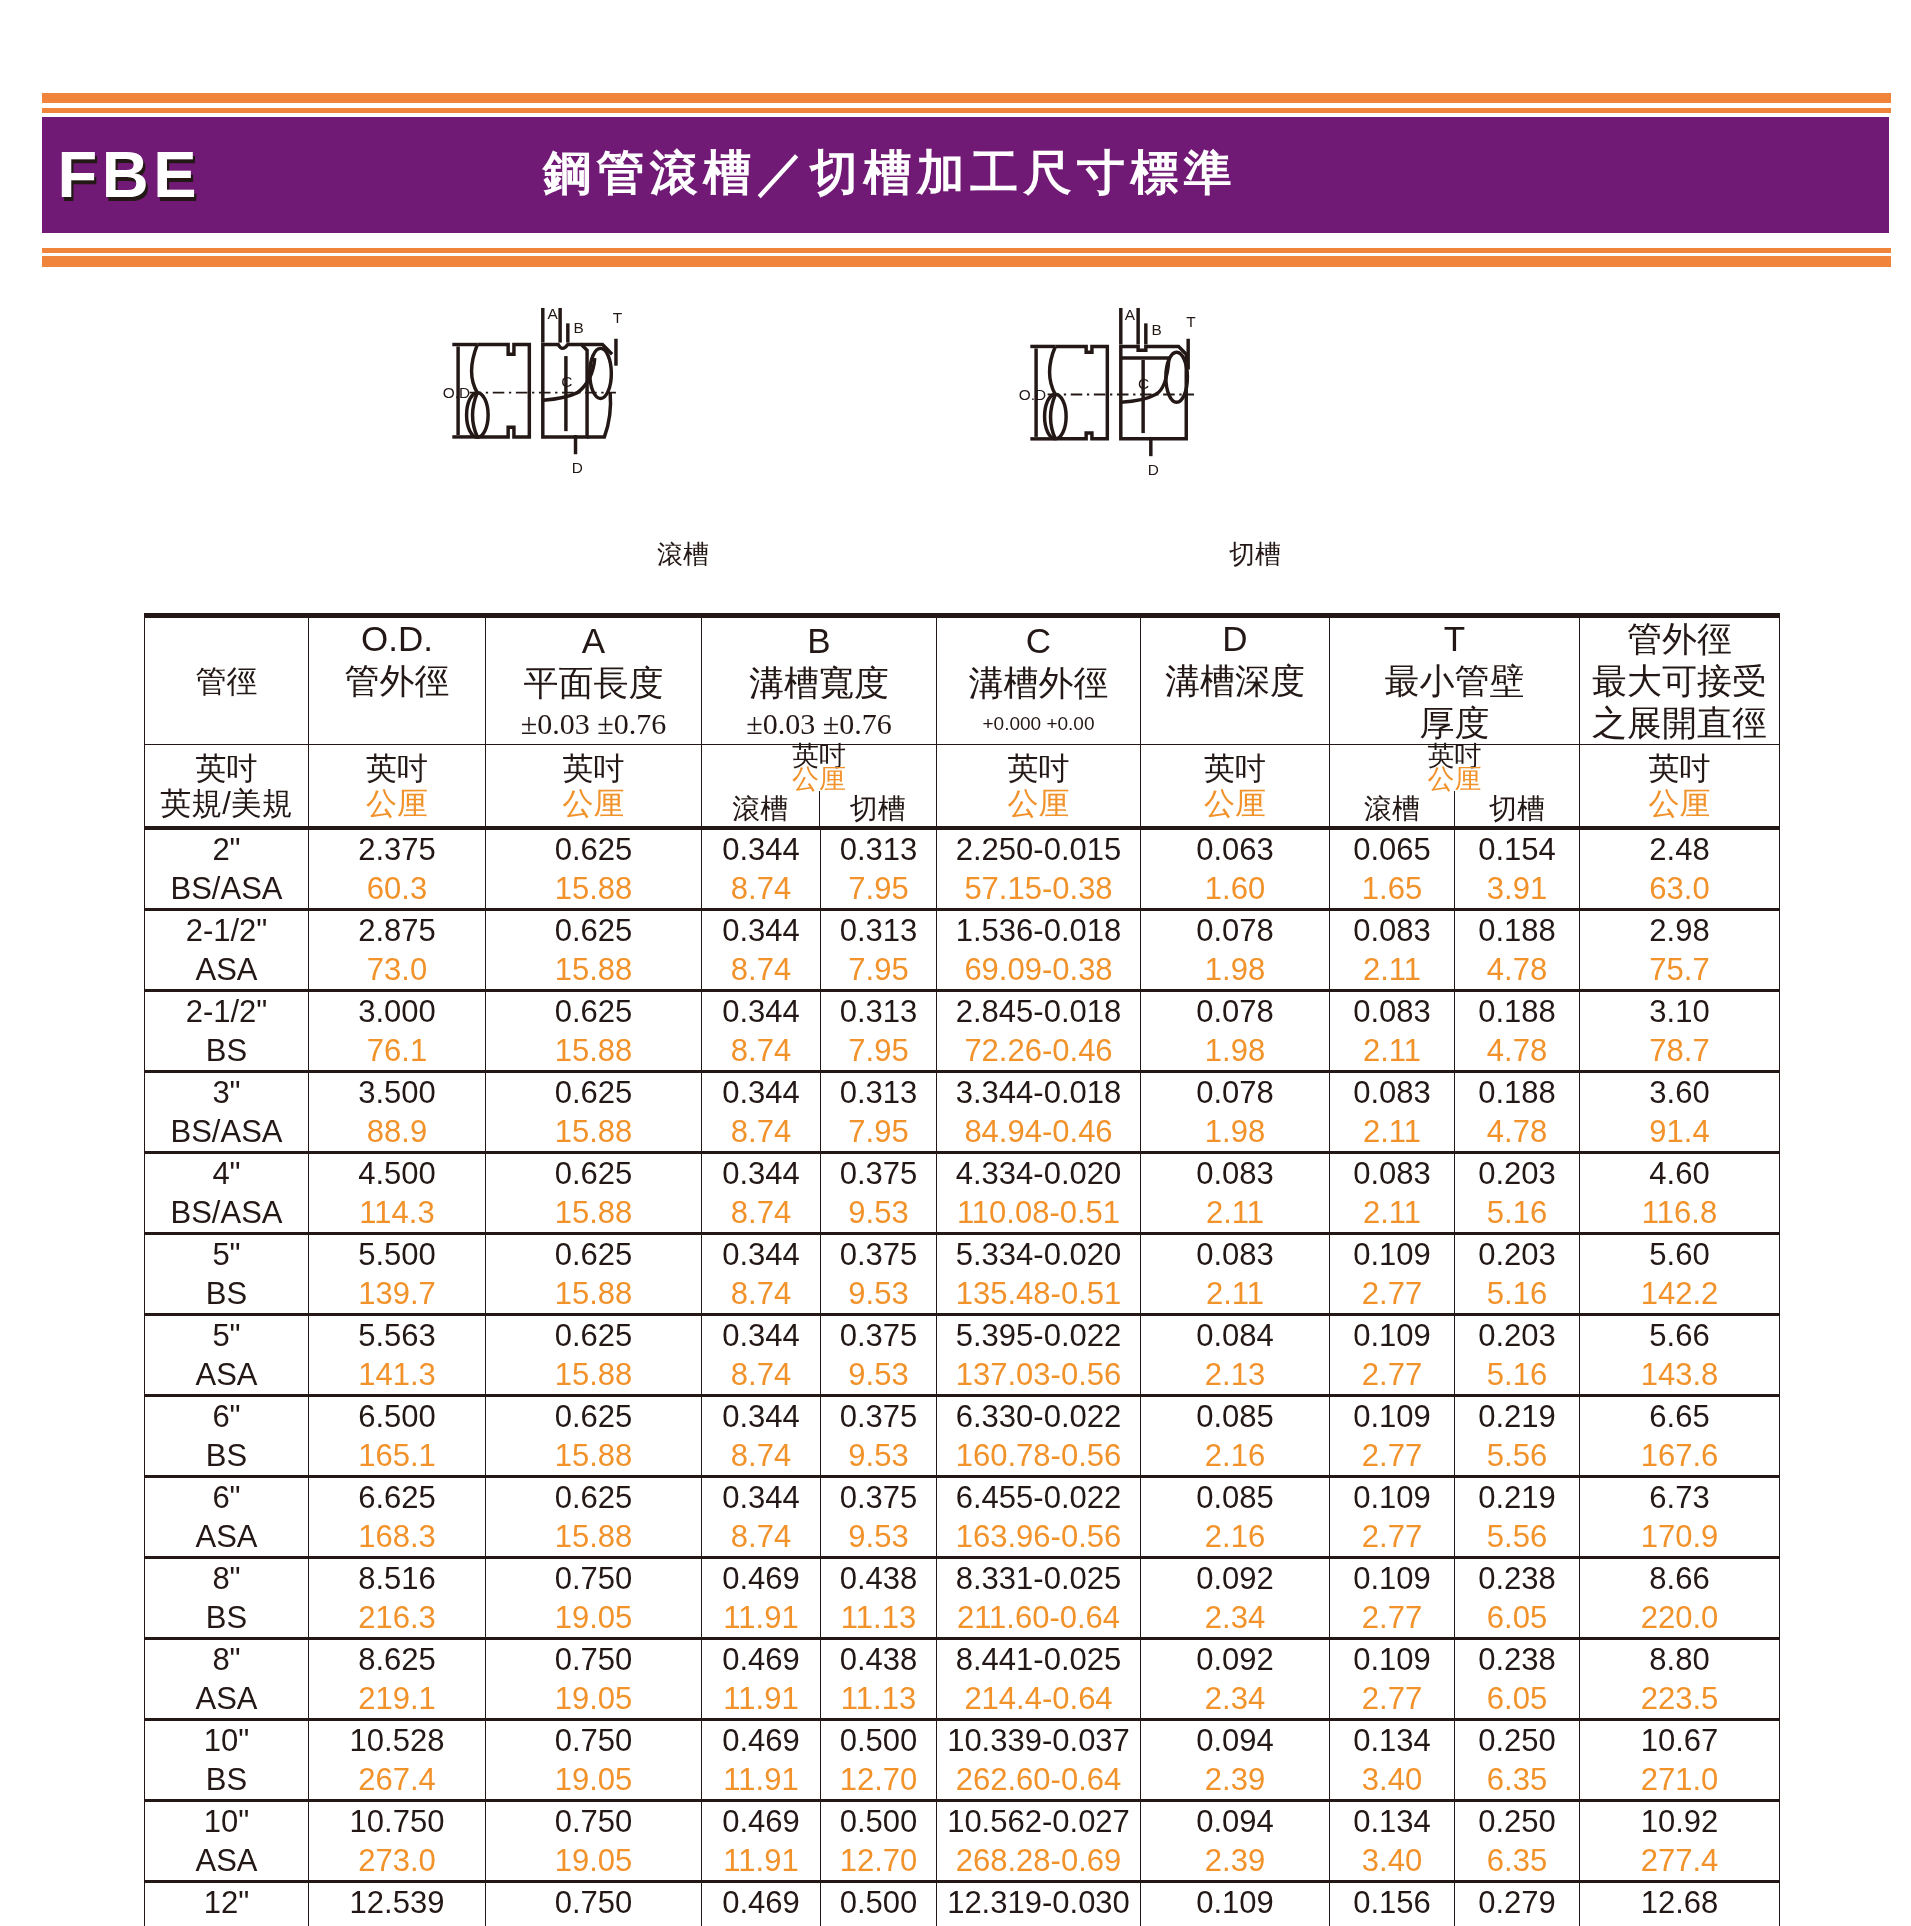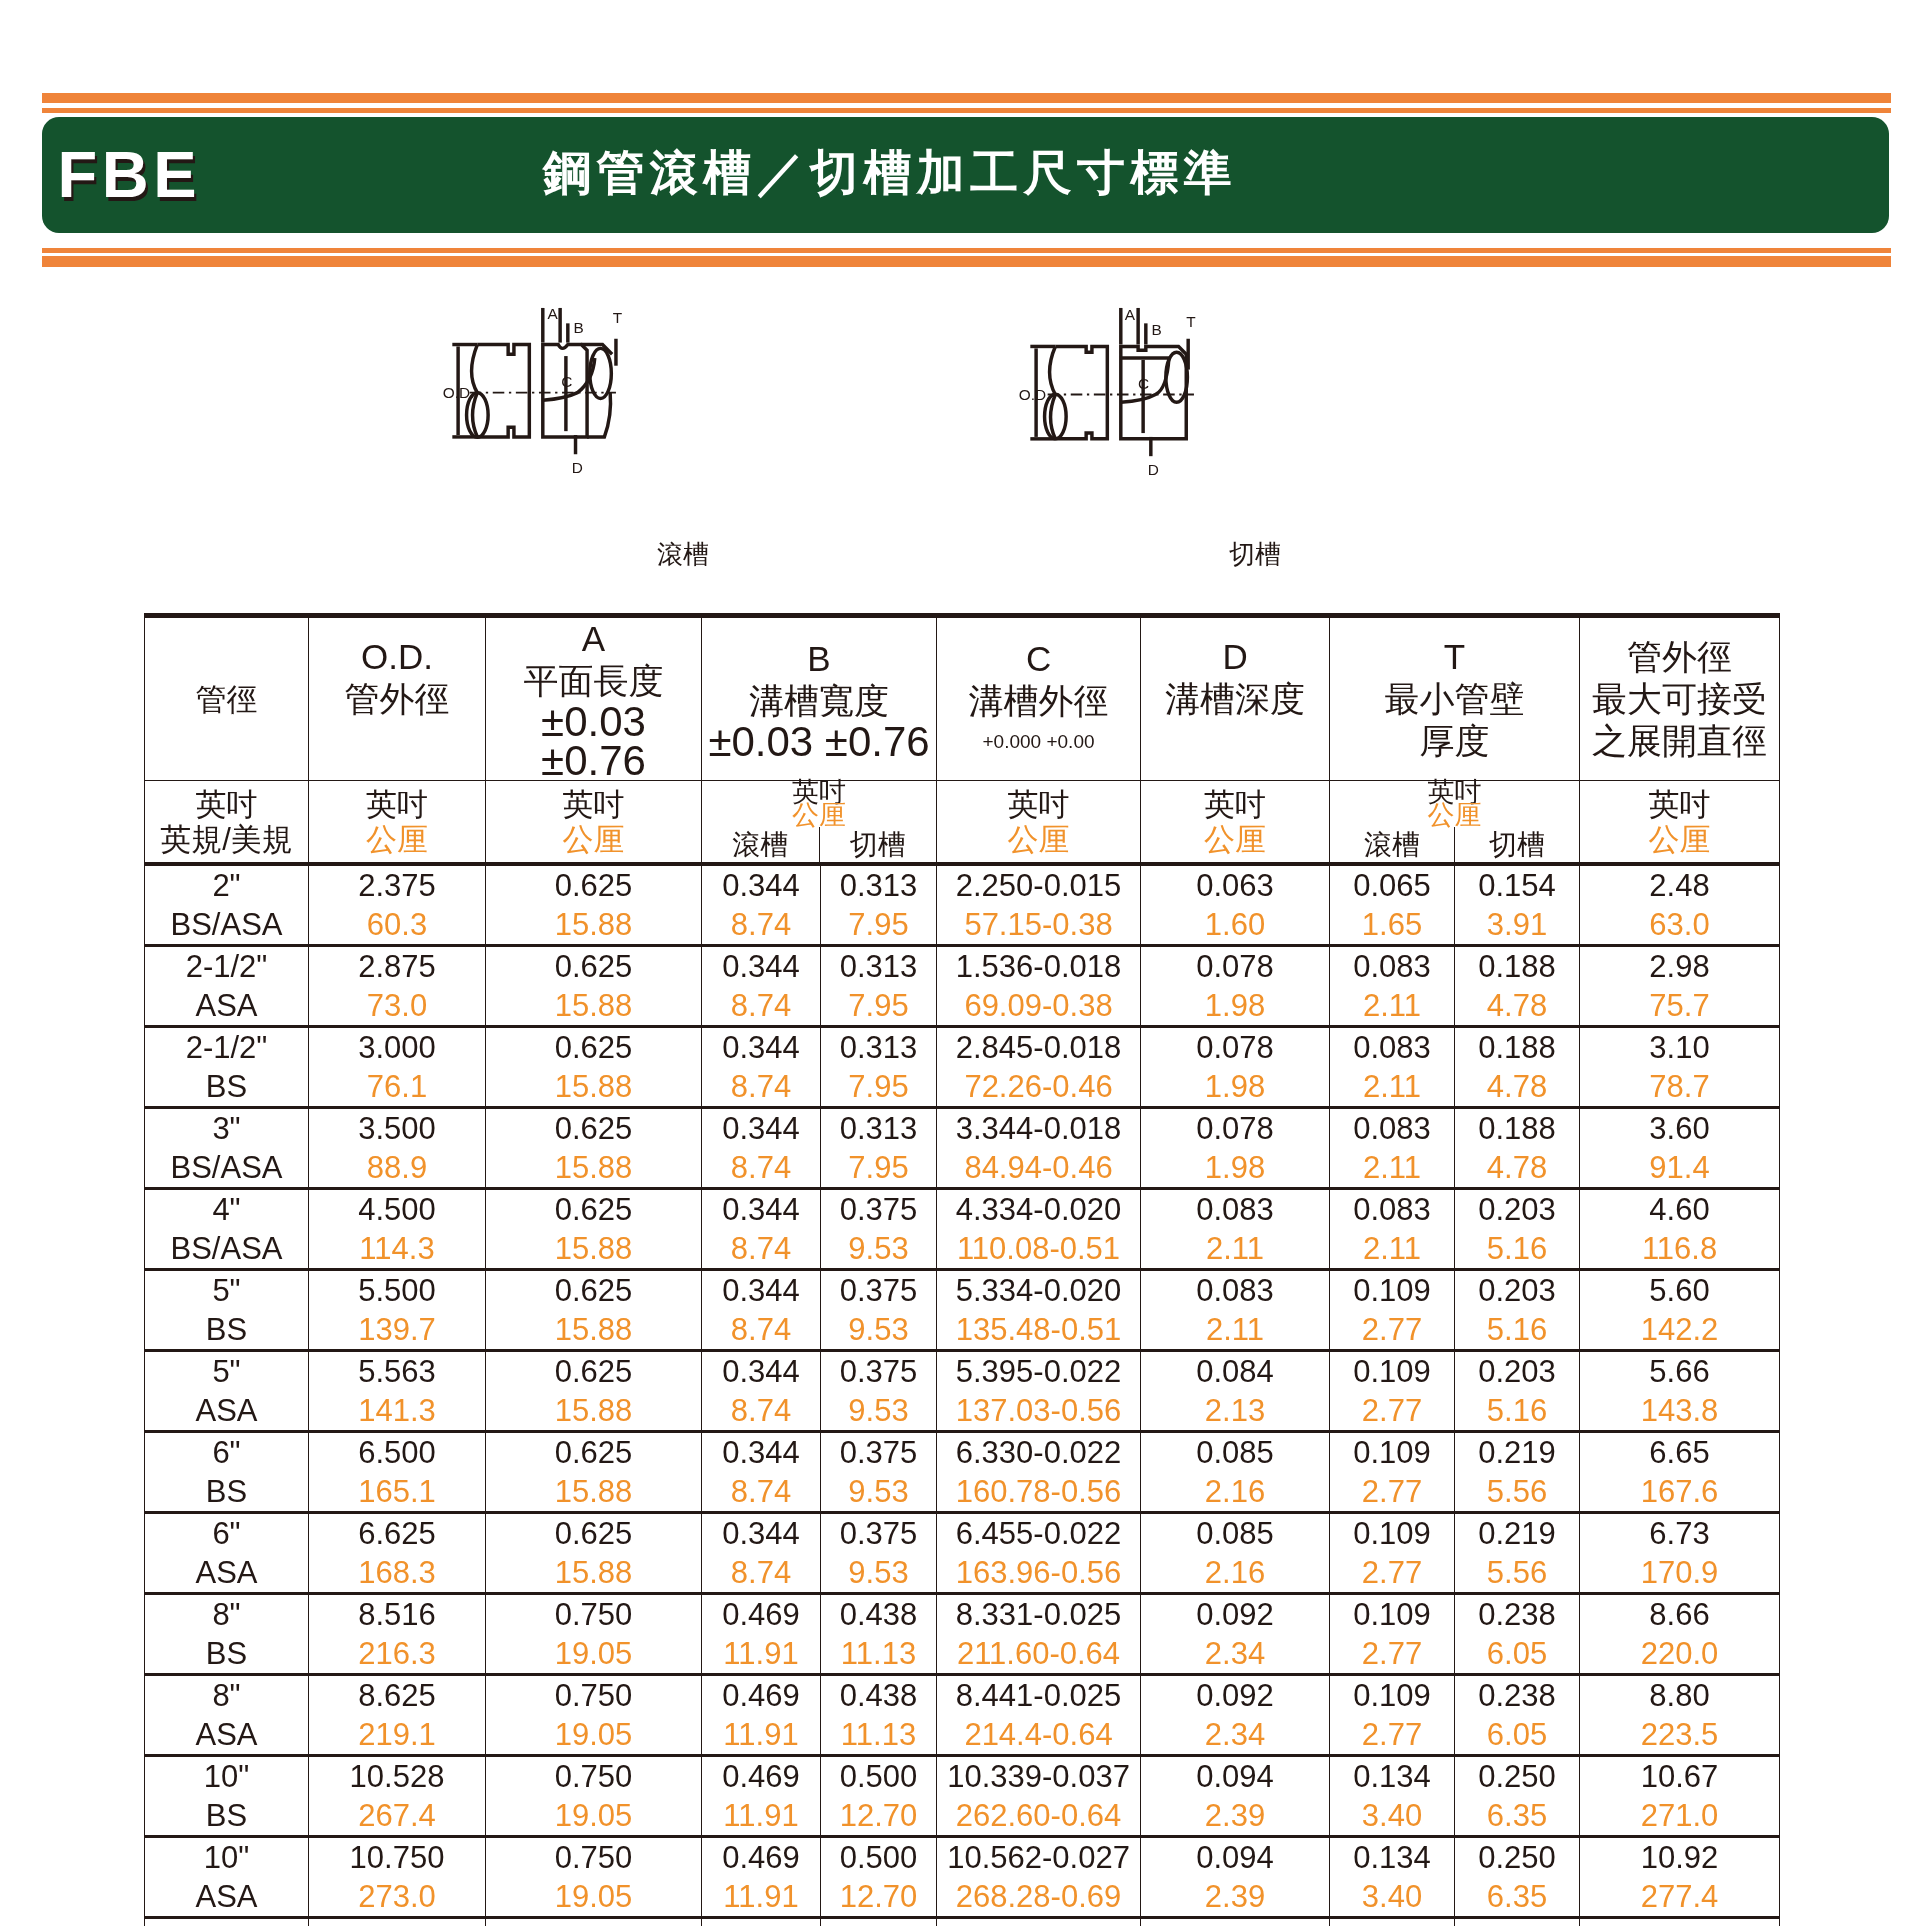--- a/index.html
+++ b/index.html
@@ -1,37 +1,37 @@
 <!DOCTYPE html>
 <html style="font-size:6.2px"><head>
 <meta charset="utf-8">
 <style>
   html, body { margin:0; padding:0; background:#ffffff; }
   body { width:1911px; height:2703px; position:relative; overflow:hidden;
          font-family:"Liberation Sans", "DejaVu Sans", sans-serif; color:#231815; }
   .stripe { position:absolute; left:42px; width:1849px; background:#ef843a; }
-  .band { position:absolute; left:42px; top:117px; width:1847px; height:116px; background:#14532d;border-radius:17px; }
+  .band { position:absolute; left:42px; top:117px; width:1847px; height:116px; background:#701a75; }
   .logo { position:absolute; left:15.4px; top:7.7px; font-size:65px; font-weight:bold; color:#fff;
           letter-spacing:4.6px; text-shadow:2.3px 3.5px 0 #231815; line-height:100px; }
   .title { position:absolute; left:501px; top:9.6px; font-size:48px; font-weight:bold; color:#fff;
            letter-spacing:5.4px; line-height:92px; }
   .diagram { position:absolute; top:300px; }
   .diagram svg { display:block; }
   .diag-label { position:absolute; font-size:26px; }
   table.spec { position:absolute; left:144px; top:613px; width:1616px; border-collapse:collapse;
                table-layout:fixed; }
   table.spec td, table.spec th { border:1.9px solid #231815; text-align:center; padding:0;
                font-weight:normal; font-size:31px; line-height:39px; }
   table.spec thead tr.h1 th { height:116px; border-top:5.4px solid #231815; vertical-align:middle; }
   table.spec thead tr.h2 th { height:77px; vertical-align:middle; }
   table.spec thead tr.h2 th { border-bottom:4.6px solid #231815; }
   table.spec tbody tr.grp td { border-bottom:3.9px solid #231815; }
   table.spec tbody tr.grp:last-child td { border-bottom:5.4px solid #231815; }
   .sym { font-size:35px; line-height:42px; display:block; }
-  .tol { font-size:42px; display:block; }
+  .tol { font-size:30px; display:block;font-family:Liberation Serif, serif; }
   .tolc { font-size:19px; display:block; }
   .mm { color:#f1922b; }
   .unit { display:block; line-height:35px; font-size:31px; }
   .sub { display:flex; justify-content:space-around; font-size:28px; line-height:35px; }
   .sub span + span { border-left:1.9px solid #231815; }
   .sub span { flex:1; }
   .cell { display:block; height:39px; line-height:39px; font-size:31px; }
   table.spec tbody td { height:77px; vertical-align:middle; }
 </style>
 </head>

